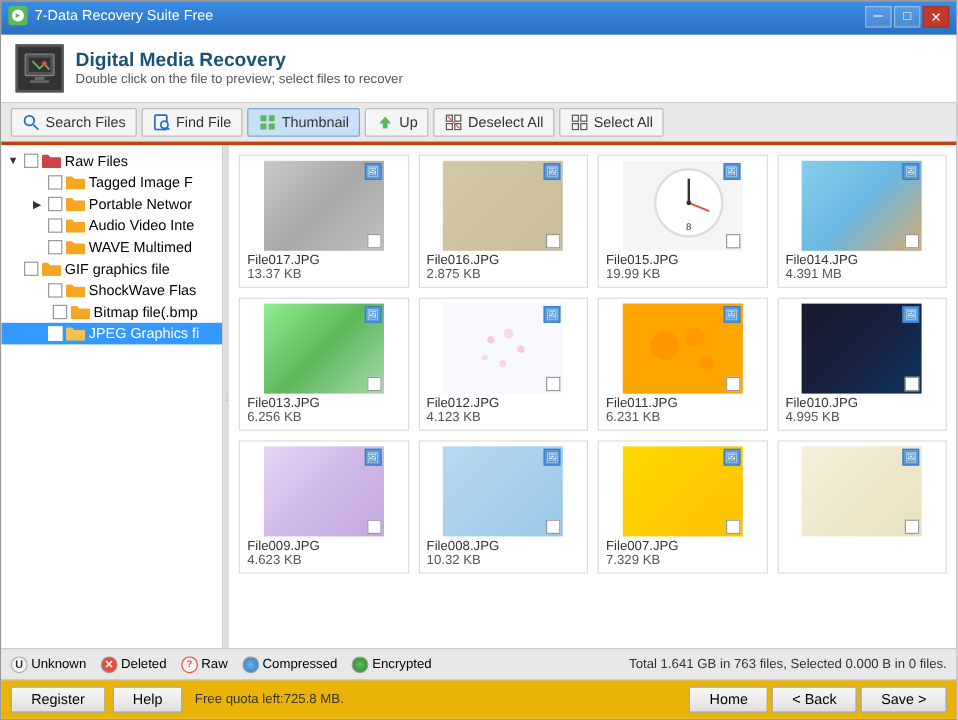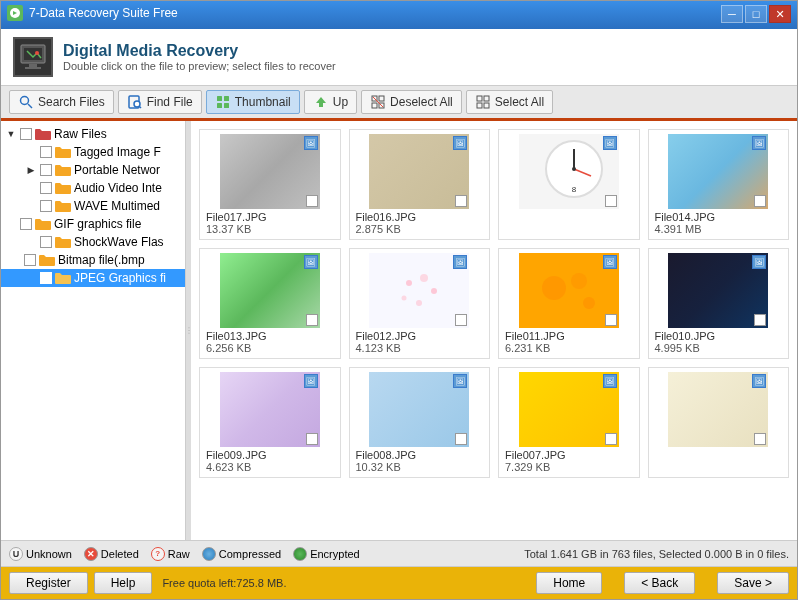--- a/index.html
+++ b/index.html
@@ -314,21 +314,21 @@
       font-size: 12px;
     }
     .free-quota {
       font-size: 11px;
       color: #333;
       margin-left: 4px;
     }
     .bottom-right {
       margin-left: auto;
       display: flex;
-      gap: 22px;
+      gap: 3px;
     }
 
     
     .img-gray-fabric { background: linear-gradient(135deg, #c8c8c8, #a8a8a8, #c0c0c0); }
     .img-beige { background: linear-gradient(135deg, #d4c8a8, #c8bc98); }
     .img-clock { background: #f5f5f5; position: relative; }
     .img-family { background: linear-gradient(135deg, #87CEEB, #6aB8E0, #d4a870); }
     .img-green { background: linear-gradient(135deg, #90EE90, #5cb85c, #a8d8a8); }
     .img-flowers { background: #f8f8ff; }
     .img-orange { background: linear-gradient(135deg, #FFA500, #FF8C00, #FFB732); }
@@ -495,21 +495,21 @@
         <span class="label">GIF graphics file</span>
       </div>
       <div class="tree-item" style="padding-left:24px">
         <span class="expander"> </span>
         <span class="checkbox"></span>
         <svg width="16" height="12" viewBox="0 0 16 12" style="margin-right:3px;flex-shrink:0">
             <path d="M0 2 Q0 1 1 1 L5 1 L7 3 L15 3 Q16 3 16 4 L16 11 Q16 12 15 12 L1 12 Q0 12 0 11 Z" fill="#f5a623"></path>
           </svg>
         <span class="label">ShockWave Flas</span>
       </div>
-      <div class="tree-item" style="padding-left:8px">
+      <div class="tree-item" style="padding-left:28px">
         <span class="expander"> </span>
         <span class="checkbox"></span>
         <svg width="16" height="12" viewBox="0 0 16 12" style="margin-right:3px;flex-shrink:0">
             <path d="M0 2 Q0 1 1 1 L5 1 L7 3 L15 3 Q16 3 16 4 L16 11 Q16 12 15 12 L1 12 Q0 12 0 11 Z" fill="#f5a623"></path>
           </svg>
         <span class="label">Bitmap file(.bmp</span>
       </div>
       <div class="tree-item selected" style="padding-left:24px">
         <span class="expander"> </span>
         <span class="checkbox" style="border-color:#fff"></span>
@@ -552,20 +552,24 @@
               <rect width="100" height="75" fill="#f5f5f5"></rect>
               <circle cx="55" cy="35" r="28" fill="white" stroke="#ddd" stroke-width="2"></circle>
               <line x1="55" y1="35" x2="55" y2="15" stroke="#333" stroke-width="2"></line>
               <line x1="55" y1="35" x2="72" y2="42" stroke="#e74c3c" stroke-width="1.5"></line>
               <circle cx="55" cy="35" r="2" fill="#333"></circle>
               <text x="55" y="58" text-anchor="middle" font-size="8" fill="#333">8</text>
             </svg>
             <div class="thumb-corner-icon">🖼</div>
             <div class="thumb-checkbox"></div>
           </div>
+          <div class="file-info">
+            <div class="name">File015.JPG</div>
+            <div class="size">19.99 KB</div>
+          </div>
         </div>
         <div class="file-thumb">
           <div class="thumb-image img-family">
             <div class="thumb-corner-icon">🖼</div>
             <div class="thumb-checkbox"></div>
           </div>
           <div class="file-info">
             <div class="name">File014.JPG</div>
             <div class="size">4.391 MB</div>
           </div>

